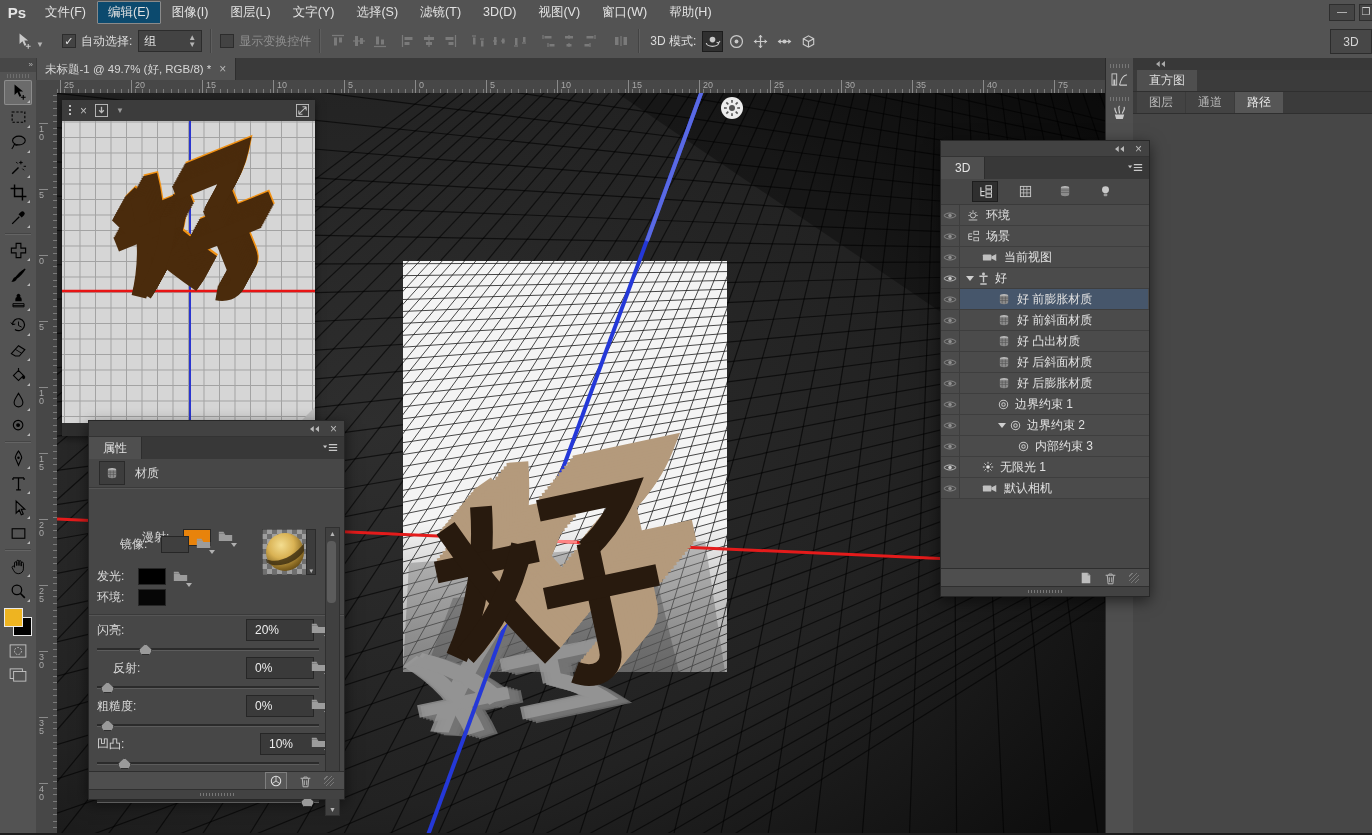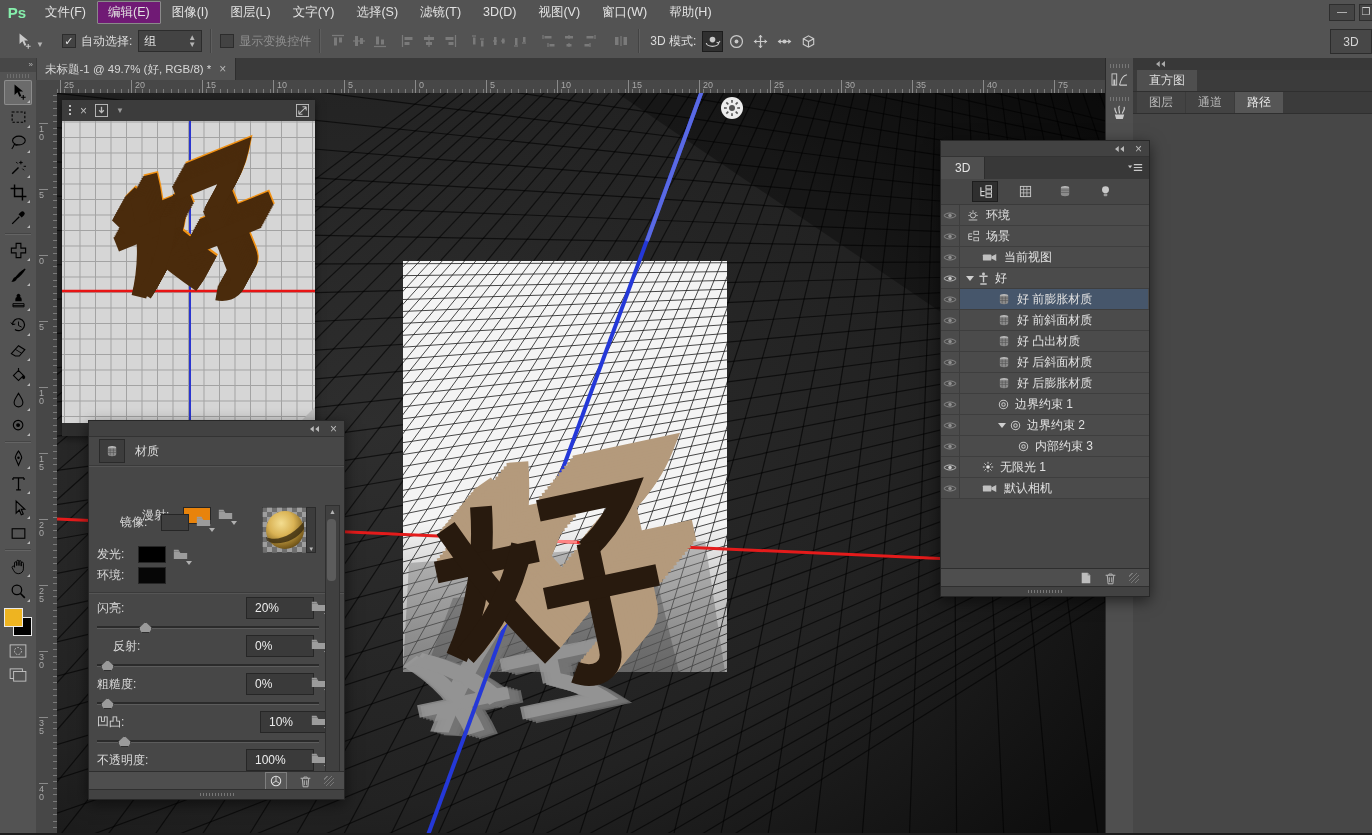--- a/index.html
+++ b/index.html
@@ -5,23 +5,23 @@
   html,body{margin:0;padding:0;background:#222;}
   body{width:1372px;height:835px;overflow:hidden;font-family:"Liberation Sans","DejaVu Sans",sans-serif;
        -webkit-font-smoothing:antialiased;user-select:none;}
   .app{position:relative;width:1372px;height:835px;background:#535353;overflow:hidden;}
   .abs{position:absolute;}
   .ic{display:inline-flex;align-items:center;justify-content:center;color:#c9c9c9;}
   .ic svg{display:block;}
   
   .menubar{left:0;top:0;width:1372px;height:24px;background:#535353;border-bottom:1px solid #404040;
            display:flex;align-items:center;color:#e2e2e2;font-size:12.5px;}
-  .pslogo{width:34px;text-align:center;font-weight:bold;font-size:15px;color:#86efac;letter-spacing:0;}
+  .pslogo{width:34px;text-align:center;font-weight:bold;font-size:15px;color:#e5e5e5;letter-spacing:0;}
   .mitem{padding:3px 11px;cursor:default;white-space:nowrap;}
-  .mitem.active{background:#701a75;border:1px solid #8a8a8a;padding:2px 10px;border-radius:1px;}
+  .mitem.active{background:#0c4a6e;border:1px solid #8a8a8a;padding:2px 10px;border-radius:1px;}
   .winbtns{margin-left:auto;display:flex;gap:4px;padding-right:0px;}
   .winbtn{width:24px;height:15px;background:#454545;border:1px solid #2e2e2e;color:#cfcfcf;
           font-size:10px;line-height:13px;text-align:center;}
   
   .optionsbar{left:0;top:24px;width:1372px;height:34px;background:#535353;border-bottom:1px solid #383838;
               display:flex;align-items:center;font-size:12px;color:#dcdcdc;}
   .osep{width:1px;height:24px;background:#434343;border-right:1px solid #5e5e5e;margin:0 8px;}
   .checkbox{width:12px;height:12px;border:1px solid #2c2c2c;background:#434343;display:inline-flex;
             align-items:center;justify-content:center;font-size:11px;color:#e8e8e8;margin-right:5px;}
   .checkbox.off{color:transparent;}
@@ -1613,20 +1613,29 @@
 
   <div class="abs fpanel" style="left:88px;top:420px;width:255px;height:378px;">
     <div class="ptitle">
       <span class="ic">
         <svg viewBox="0 0 14 8" width="11" height="6">
             <path d="M6,0 L1,4 L6,8 Z M13,0 L8,4 L13,8 Z" fill="#b9b9b9"></path>
           </svg>
       </span>
       <span style="font-size:12px;">×</span>
     </div>
+    <div class="ptabs">
+      <div class="ptab">属性</div>
+      <span class="ic pmenu">
+        <svg viewBox="0 0 18 10" width="15" height="9">
+            <path d="M0,2.5 l5,0 L2.5,6 Z" fill="#c9c9c9"></path>
+            <path d="M7,1.5 h10 M7,5 h10 M7,8.5 h10" stroke="#c9c9c9" stroke-width="1.4"></path>
+          </svg>
+      </span>
+    </div>
     <div class="props-body" style="height:318px;">
       <div class="mat-head">
         <span class="mat-ic ic">
           <svg viewBox="0 0 14 14" width="13" height="13">
               <ellipse cx="6.5" cy="3" rx="4.5" ry="2" fill="#bdbdbd"></ellipse>
               <path d="M2,3 v7 a4.5,2 0 0 0 9,0 v-7" fill="#8b8b8b"></path>
               <path d="M2,5.5 h9 M2,8 h9 M4.5,3.8 v7.5 M8,3.8 v7.5" stroke="#575757" stroke-width="0.7" fill="none"></path>
             </svg>
         </span>
         <span>材质</span>

